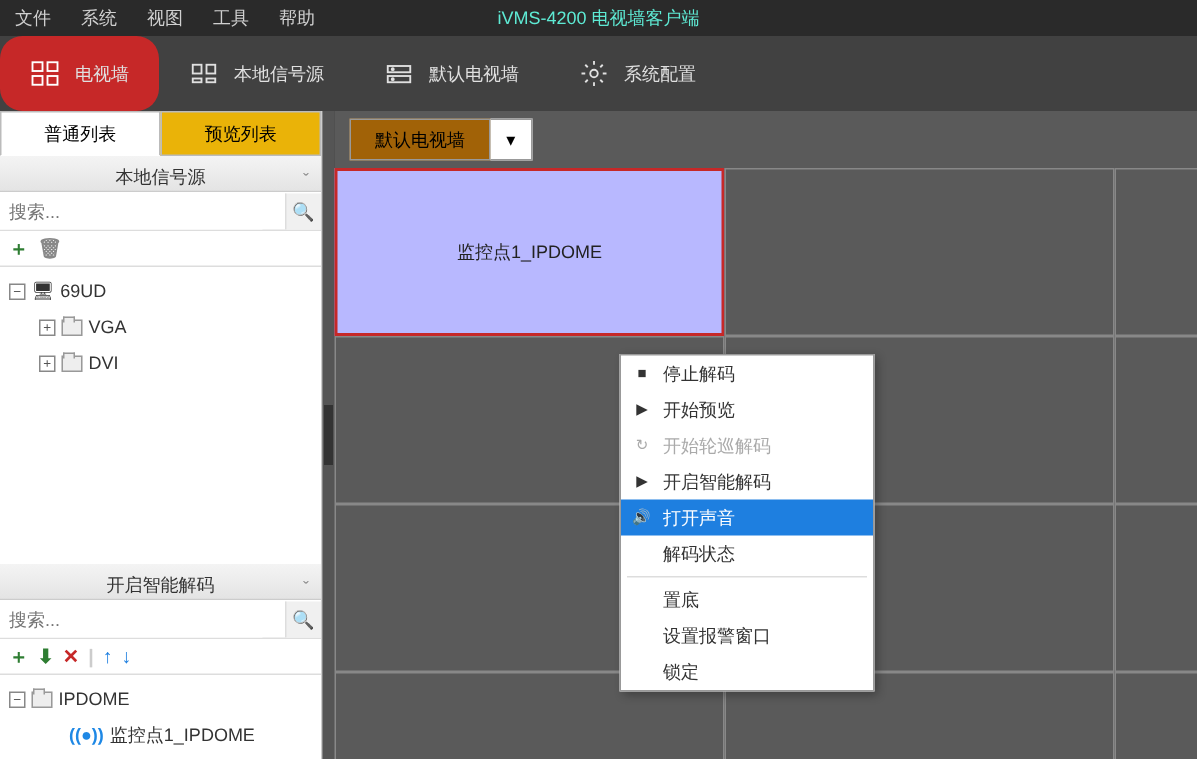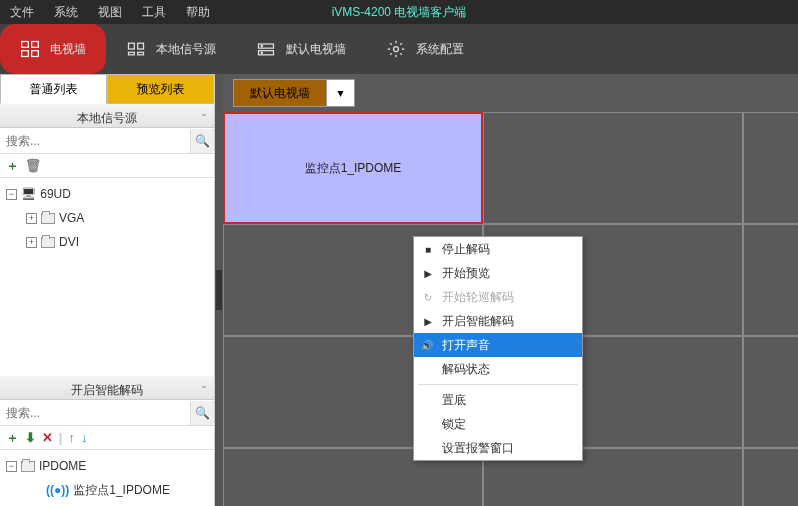--- a/index.html
+++ b/index.html
@@ -220,20 +220,20 @@
           <span>打开声音</span>
         </div>
       <div class="item">
           <span>解码状态</span>
         </div>
       <div class="sep"></div>
       <div class="item">
           <span>置底</span>
         </div>
       <div class="item">
+          <span>设置报警窗口</span>
+        </div>
+      <div class="item">
           <span>锁定</span>
         </div>
-      <div class="item">
-          <span>设置报警窗口</span>
-        </div>
     </div>
   </div>
 </div>
 
 </body></html>

